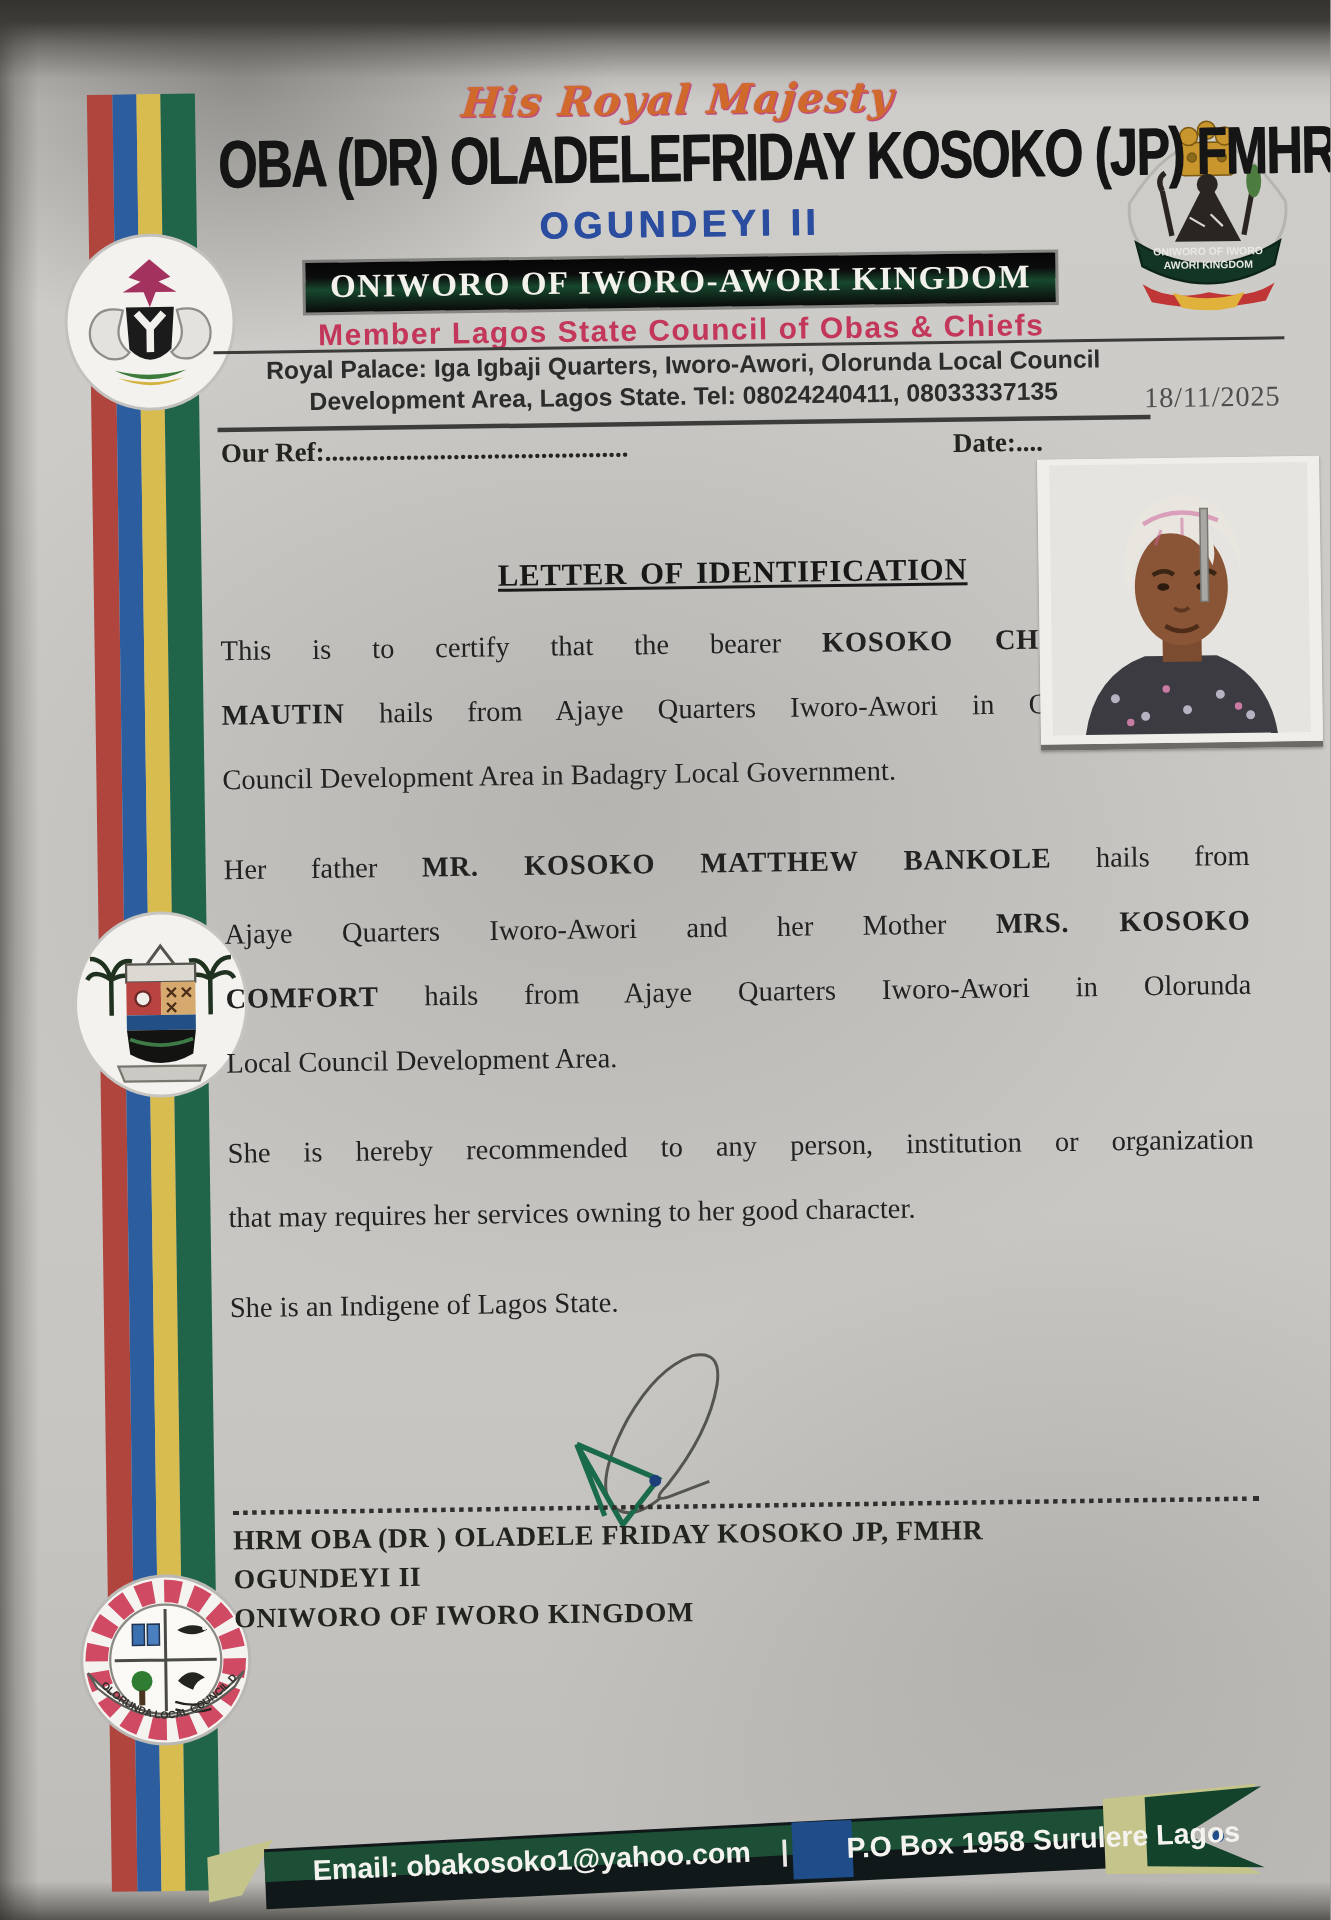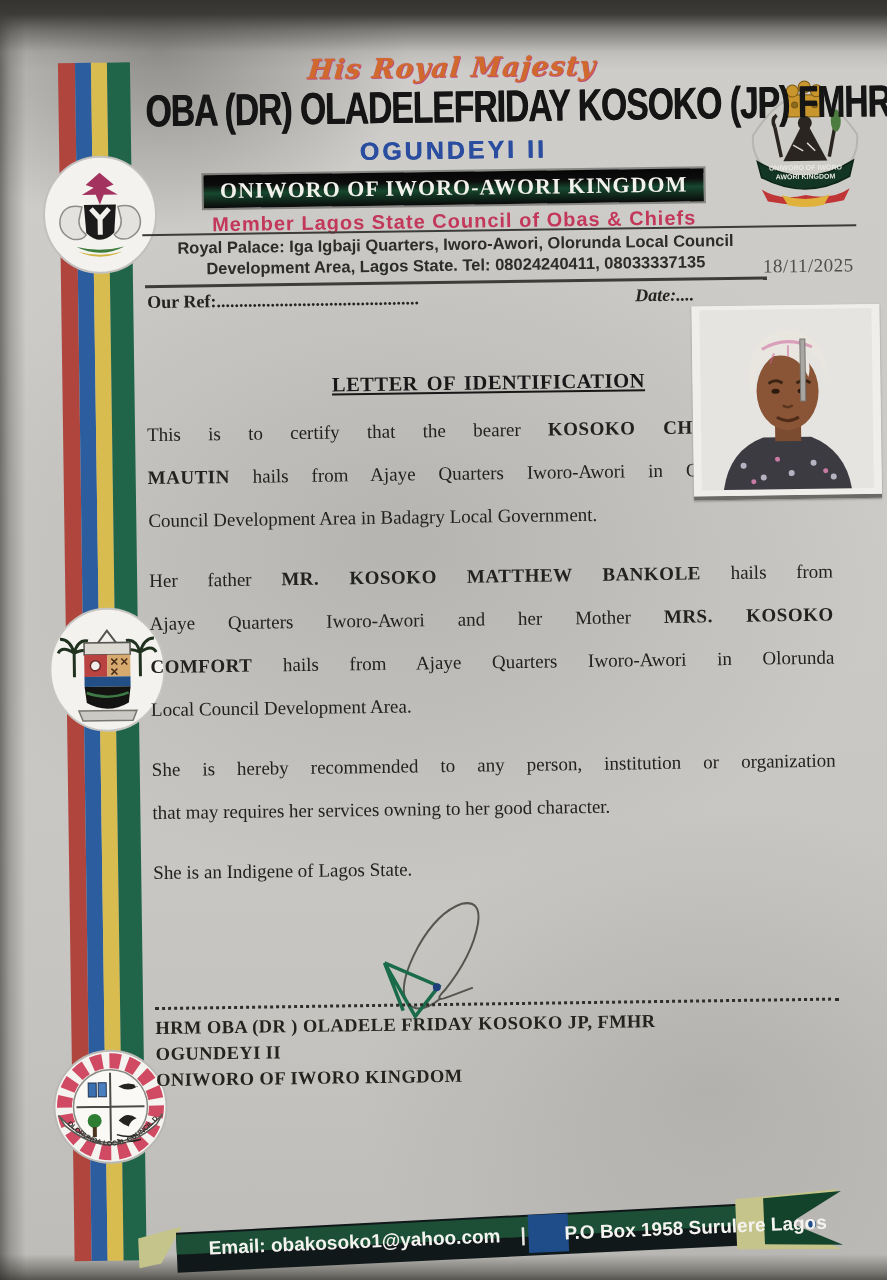--- a/index.html
+++ b/index.html
@@ -55,21 +55,21 @@
     font-size:20px;color:#c2375a;letter-spacing:1px;white-space:nowrap;
   }
   .addr-topline{position:absolute;left:148px;top:230px;width:714px;border-top:2px solid #3c3c3a;}
   .addr{
     position:absolute;left:150px;top:234px;width:622px;text-align:center;
     font-family:"Liberation Sans",sans-serif;font-size:16.5px;font-weight:bold;
     color:#2c2c2a;line-height:21px;padding-bottom:5px;border-bottom:3px solid #3c3c3a;
   }
   .date-value{position:absolute;left:768px;top:260px;font-size:19px;color:#4e4e4c;letter-spacing:.5px;}
   .refrow{position:absolute;left:152px;top:288px;width:700px;font-weight:bold;font-size:18px;color:#23231f;}
-  .refrow .dateLbl{position:absolute;left:488px;top:0;font-style:italic;}
+  .refrow .dateLbl{position:absolute;left:488px;top:0;}
 
   
   .letter-body{position:absolute;left:150px;top:372px;width:684px;}
   .letter-title{
     text-align:center;font-weight:bold;font-size:20.5px;letter-spacing:.5px;
     text-decoration:underline;color:#181818;margin-bottom:14px;word-spacing:3px;
   }
   .para{margin-bottom:17px;font-size:19px;line-height:43px;color:#222220;}
   .para.narrow{width:592px;}
   .line{text-align:justify;text-align-last:justify;}

